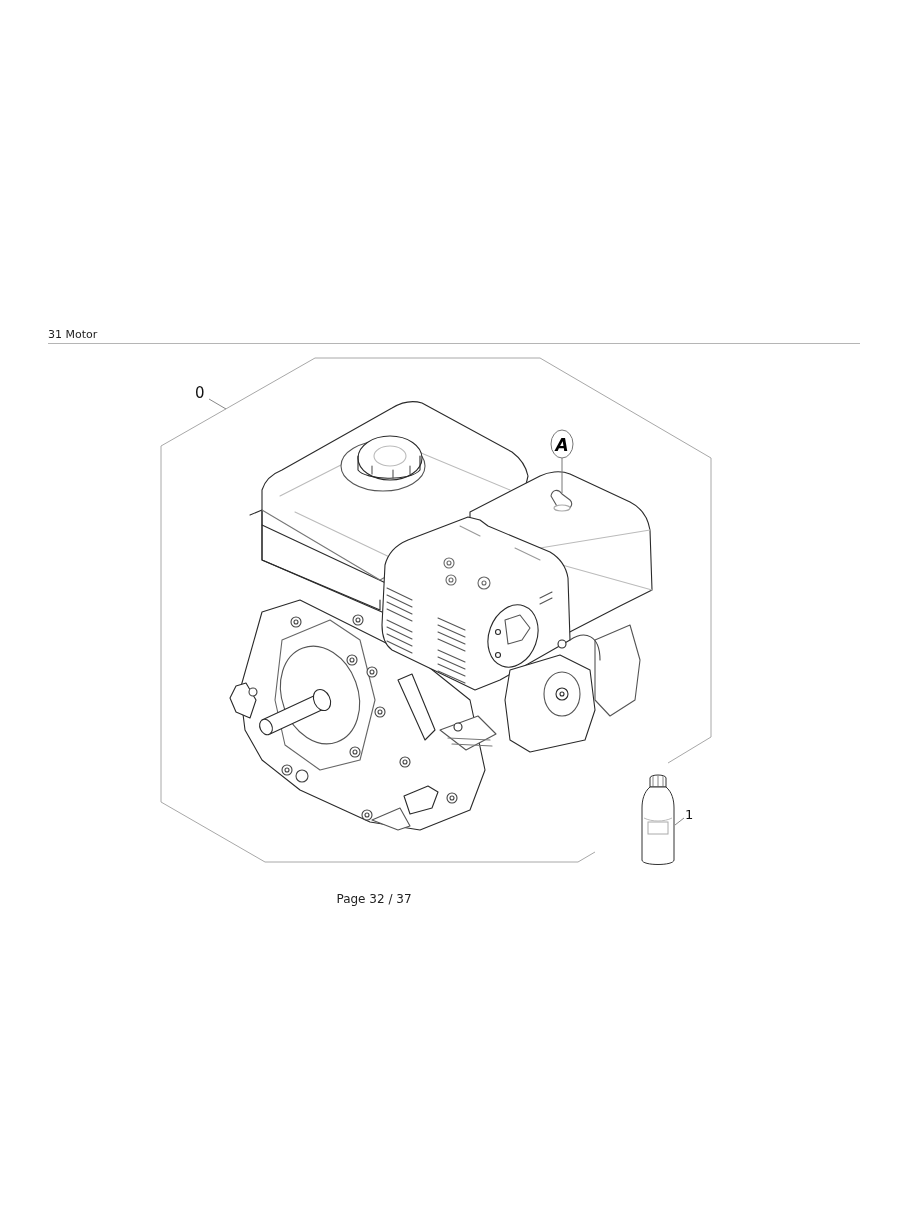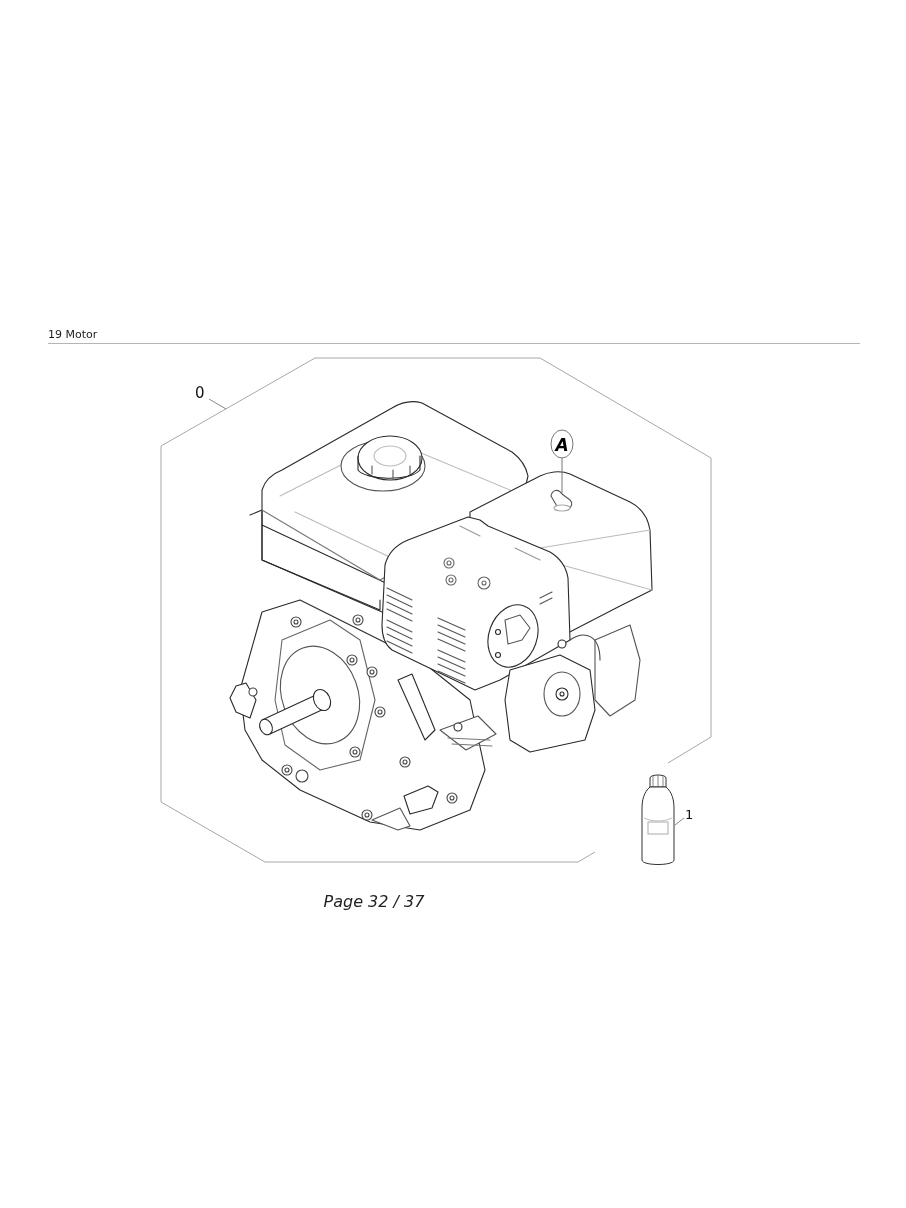--- a/index.html
+++ b/index.html
@@ -6,27 +6,27 @@
   body { width: 906px; height: 1208px; position: relative; overflow: hidden;
          font-family: "DejaVu Sans", sans-serif; color: #222; }
   .section-header { position: absolute; left: 48px; top: 328px; width: 812px; height: 15px;
                     border-bottom: 1px solid #b5b5b5; }
   .section-title { position: absolute; left: 0; top: 0; font-size: 11px; line-height: 13px; color: #1e1e1e; }
   .figure { position: absolute; left: 0; top: 0; width: 906px; height: 1208px; }
   .callout { position: absolute; font-family: "DejaVu Sans", sans-serif; color: #111; }
   .callout-0 { left: 195px; top: 384px; font-size: 15px; }
   .callout-1 { left: 685px; top: 807px; font-size: 13px; }
   .page-footer { position: absolute; left: 0; width: 748px; top: 892px; text-align: center;
-                 font-size: 16px; color: #222; font-style: italic; }
+                 font-size: 12px; color: #222; }
 </style>
 </head>
 <body>
 
 <div class="section-header">
-  <span class="section-title">19 Motor</span>
+  <span class="section-title">31 Motor</span>
 </div>
 
 <svg class="figure" viewBox="0 0 906 1208" xmlns="http://www.w3.org/2000/svg">
 
   <g fill="none" stroke="#a8a8a8" stroke-width="1">
     <polyline points="668,763 711,737 711,458 540,358 315,358 161,446 161,802 265,862 578,862 595,852"></polyline>
   </g>
 
   <line x1="209" y1="399" x2="226" y2="409" stroke="#888" stroke-width="1"></line>
 

